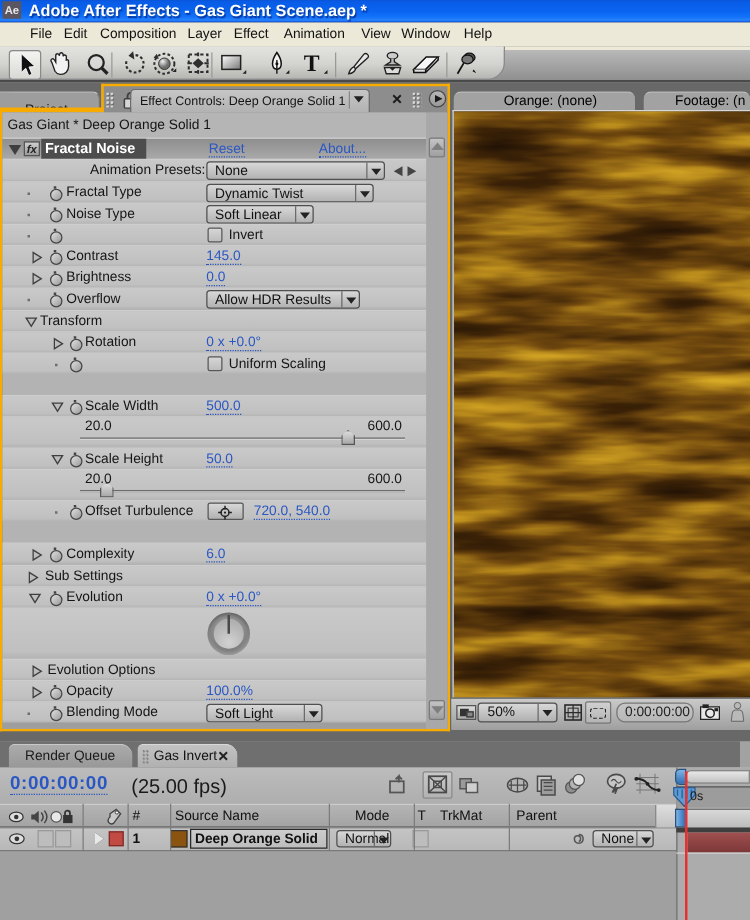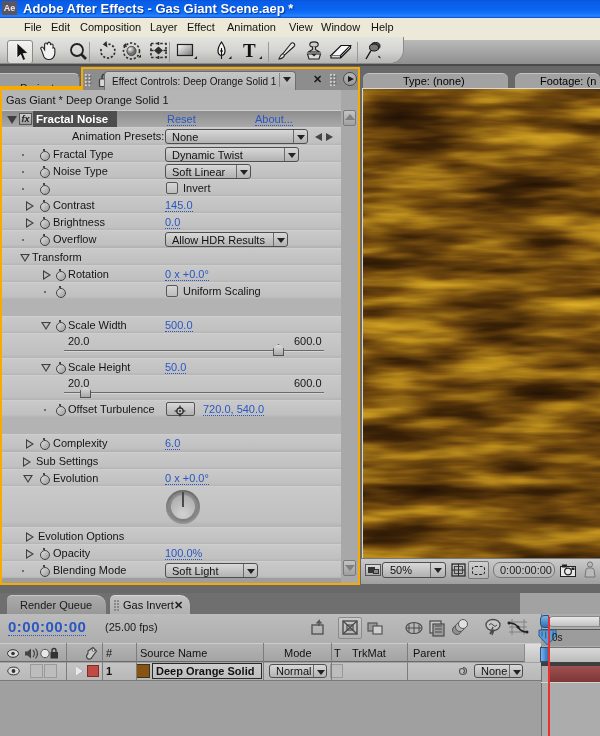--- a/index.html
+++ b/index.html
@@ -60,21 +60,21 @@
 
 #ecscroll { left:341px; top:23px; width:17px; height:493px; background:#a8a8a8; }
 .sbtn { position:absolute; left:2px; width:13px; height:16px; background:linear-gradient(#c4c4c4,#9f9f9f); border:1px solid #7a7a7a; border-radius:2px; }
 
 #rpanel { left:361px; top:4px; width:239px; height:514px; }
 .rtab { position:absolute; top:3px; height:15px; background:#a2a2a2; border-radius:6px 6px 0 0; border-top:1px solid #c4c4c4; }
 #rview { left:1px; top:18px; width:238px; height:470px; border-left:1px solid #d8d8d8; border-top:1px solid #d8d8d8; overflow:hidden; }
 #rbottom { left:0; top:488px; width:239px; height:26px; background:linear-gradient(#cacaca,#9f9f9f); border-top:1px solid #787878; }
 
 #timeline { left:0; top:593px; width:600px; height:143px; background:#a2a2a2; }
-#tltabs { left:0; top:0; width:520px; height:21px; background:#6f6f6f; }
+#tltabs { left:0; top:0; width:592px; height:21px; background:#6f6f6f; }
 #tlrow1 { left:0; top:21px; width:600px; height:29px; background:linear-gradient(#bcbcbc,#aeaeae); }
 #tlhead { left:0; top:50px; width:600px; height:19px; background:linear-gradient(#b4b4b4,#a4a4a4); border-top:1px solid #cccccc; border-bottom:1px solid #6a6a6a; }
 #tllayer { left:0; top:70px; width:600px; height:18px; background:linear-gradient(#c4c4c4,#b8b8b8); border-bottom:1px solid #7a7a7a; }
 #tlempty { left:0; top:89px; width:600px; height:54px; background:#a0a0a0; }
 .sep { position:absolute; width:1px; background:#7c7c7c; }
 .tlico { position:absolute; top:3px; width:22px; height:22px; }
 .solid:after { display:none; }
 </style>
 </head>
 <body>
@@ -411,21 +411,21 @@
       <div class="sbtn" style="top:20px;">
           <div style="margin:3px auto 0;width:0;height:0;border-bottom:6px solid #7f7f7f;border-left:5px solid transparent;border-right:5px solid transparent;"></div>
         </div>
       <div class="sbtn" style="top:470px;">
           <div style="margin:4px auto 0;width:0;height:0;border-top:6px solid #7f7f7f;border-left:5px solid transparent;border-right:5px solid transparent;"></div>
         </div>
     </div>
   </div>
   <div class="abs" id="rpanel">
     <div class="rtab" style="left:2px; width:145px;">
-        <span style="position:absolute;left:40px;top:1px;font-size:11px;">Type: (none)</span>
+        <span style="position:absolute;left:40px;top:1px;font-size:11px;">Orange: (none)</span>
       </div>
     <div class="rtab" style="left:154px; width:85px;">
         <span style="position:absolute;left:25px;top:1px;font-size:11px;">Footage: (n</span>
       </div>
     <div class="abs" id="rview">
       <svg width="238" height="470">
         <defs>
         <filter id="gtex" x="-15%" y="-5%" width="130%" height="110%" color-interpolation-filters="sRGB">
           <feTurbulence type="fractalNoise" baseFrequency="0.010 0.048" numOctaves="5" seed="11" result="t"></feTurbulence>
           <feColorMatrix in="t" type="matrix" values="0 0 0 1.2 -0.1  0 0 0 1.2 -0.1  0 0 0 1.2 -0.1  0 0 0 0 1"></feColorMatrix>
@@ -487,21 +487,21 @@
       <span class="abs" style="left:13px;top:3px;font-size:11px;color:#1a1a1a;">Render Queue</span>
     </div>
     <div class="abs" style="left:110px;top:2px;width:80px;height:19px;background:linear-gradient(#c2c2c2,#b0b0b0);border-radius:5px 10px 0 0;border-top:1px solid #d8d8d8;">
       <div class="abs" style="left:4px;top:4px;width:5px;height:11px;background:radial-gradient(circle 1px at 1px 1px,#888 1px,transparent 1px) 0 0/3px 3px;"></div>
       <span class="abs" style="left:13px;top:3px;font-size:11px;color:#111;">Gas Invert</span>
       <span class="abs" style="left:64px;top:3px;font-size:11px;font-weight:bold;color:#222;">✕</span>
     </div>
   </div>
   <div class="abs" id="tlrow1">
     <span class="abs blue" style="left:8px;top:4px;font-size:15px;font-weight:bold;letter-spacing:0.5px;">0:00:00:00</span>
-    <span class="abs" style="left:105px;top:7px;font-size:11px;color:#1a1a1a;text-align:center;">(25.00 fps)</span>
+    <span class="abs" style="left:105px;top:7px;font-size:16px;color:#1a1a1a;text-align:center;">(25.00 fps)</span>
     <div class="tlico" style="left:310px;"><svg width="20" height="20" viewBox="0 0 20 20">
           <rect x="2" y="8" width="11" height="9" fill="none" stroke="#555" stroke-width="1.4"></rect>
           <path d="M9 9 L9 4 L6.5 6.5 M9 4 L11.5 6.5" stroke="#555" stroke-width="1.6" fill="none"></path>
         </svg></div>
     <div class="tlico" style="left:338px;width:24px;height:22px;background:linear-gradient(#c9c9c9,#b2b2b2);border:1px solid #8a8a8a;border-radius:2px;"><svg width="22" height="20" viewBox="0 0 22 20">
           <rect x="4" y="3" width="14" height="13" fill="none" stroke="#4a4a4a" stroke-width="1.4"></rect>
           <path d="M4 3 L18 16 M18 3 L4 16" stroke="#4a4a4a" stroke-width="1.2"></path>
           <rect x="8" y="7" width="6" height="5" fill="none" stroke="#4a4a4a" stroke-width="1.2"></rect>
         </svg></div>
     <div class="tlico" style="left:365px;"><svg width="20" height="20" viewBox="0 0 20 20">
@@ -564,21 +564,21 @@
       </svg>
     <div class="abs" style="left:30px;top:1px;width:13px;height:14px;background:#bdbdbd;border:1px solid #999;"></div>
     <div class="abs" style="left:44px;top:1px;width:13px;height:14px;background:#bdbdbd;border:1px solid #999;"></div>
     <div class="abs" style="left:76px;top:3px;width:0;height:0;border-left:7px solid #e8e8e8;border-top:5px solid transparent;border-bottom:5px solid transparent;filter:drop-shadow(0 0 0.5px #333);"></div>
     <div class="abs" style="left:87px;top:2px;width:12px;height:12px;background:#c14a42;border:1px solid #7d2d28;"></div>
     <span class="abs" style="left:106px;top:2px;font-size:11px;font-weight:bold;color:#111;">1</span>
     <div class="abs" style="left:136px;top:1px;width:14px;height:14px;background:#8a5410;border:1px solid #333;"></div>
     <div class="abs" style="left:152px;top:0px;width:110px;height:16px;border:1px solid #2a2a2a;background:linear-gradient(#cdcdcd,#bdbdbd);">
       <span class="abs" style="left:3px;top:1px;font-size:11px;font-weight:bold;color:#111;">Deep Orange Solid</span>
     </div>
-    <div class="dd" style="left:269px;top:1px;width:58px;height:14px;">
+    <div class="dd" style="left:269px;top:1px;width:44px;height:14px;">
         <span class="ddt" style="top:0;">Normal</span>
         <span class="dda" style="width:13px;"></span>
       </div>
     <div class="abs" style="left:330px;top:1px;width:13px;height:14px;background:#bdbdbd;border:1px solid #999;"></div>
     <svg class="abs" style="left:457px;top:2px;" width="12" height="12" viewBox="0 0 12 12">
         <path d="M6 2.5 Q9.5 2.5 9.5 6 Q9.5 9.5 6 9.5 Q2.5 9.5 2.5 6 Q2.5 3.5 5 3.5 Q7.5 3.5 7.5 6 Q7.5 8 6 8" fill="none" stroke="#555" stroke-width="1.2"></path>
       </svg>
     <div class="dd" style="left:474px;top:1px;width:49px;height:14px;">
         <span class="ddt" style="top:0;">None</span>
         <span class="dda" style="width:13px;"></span>

